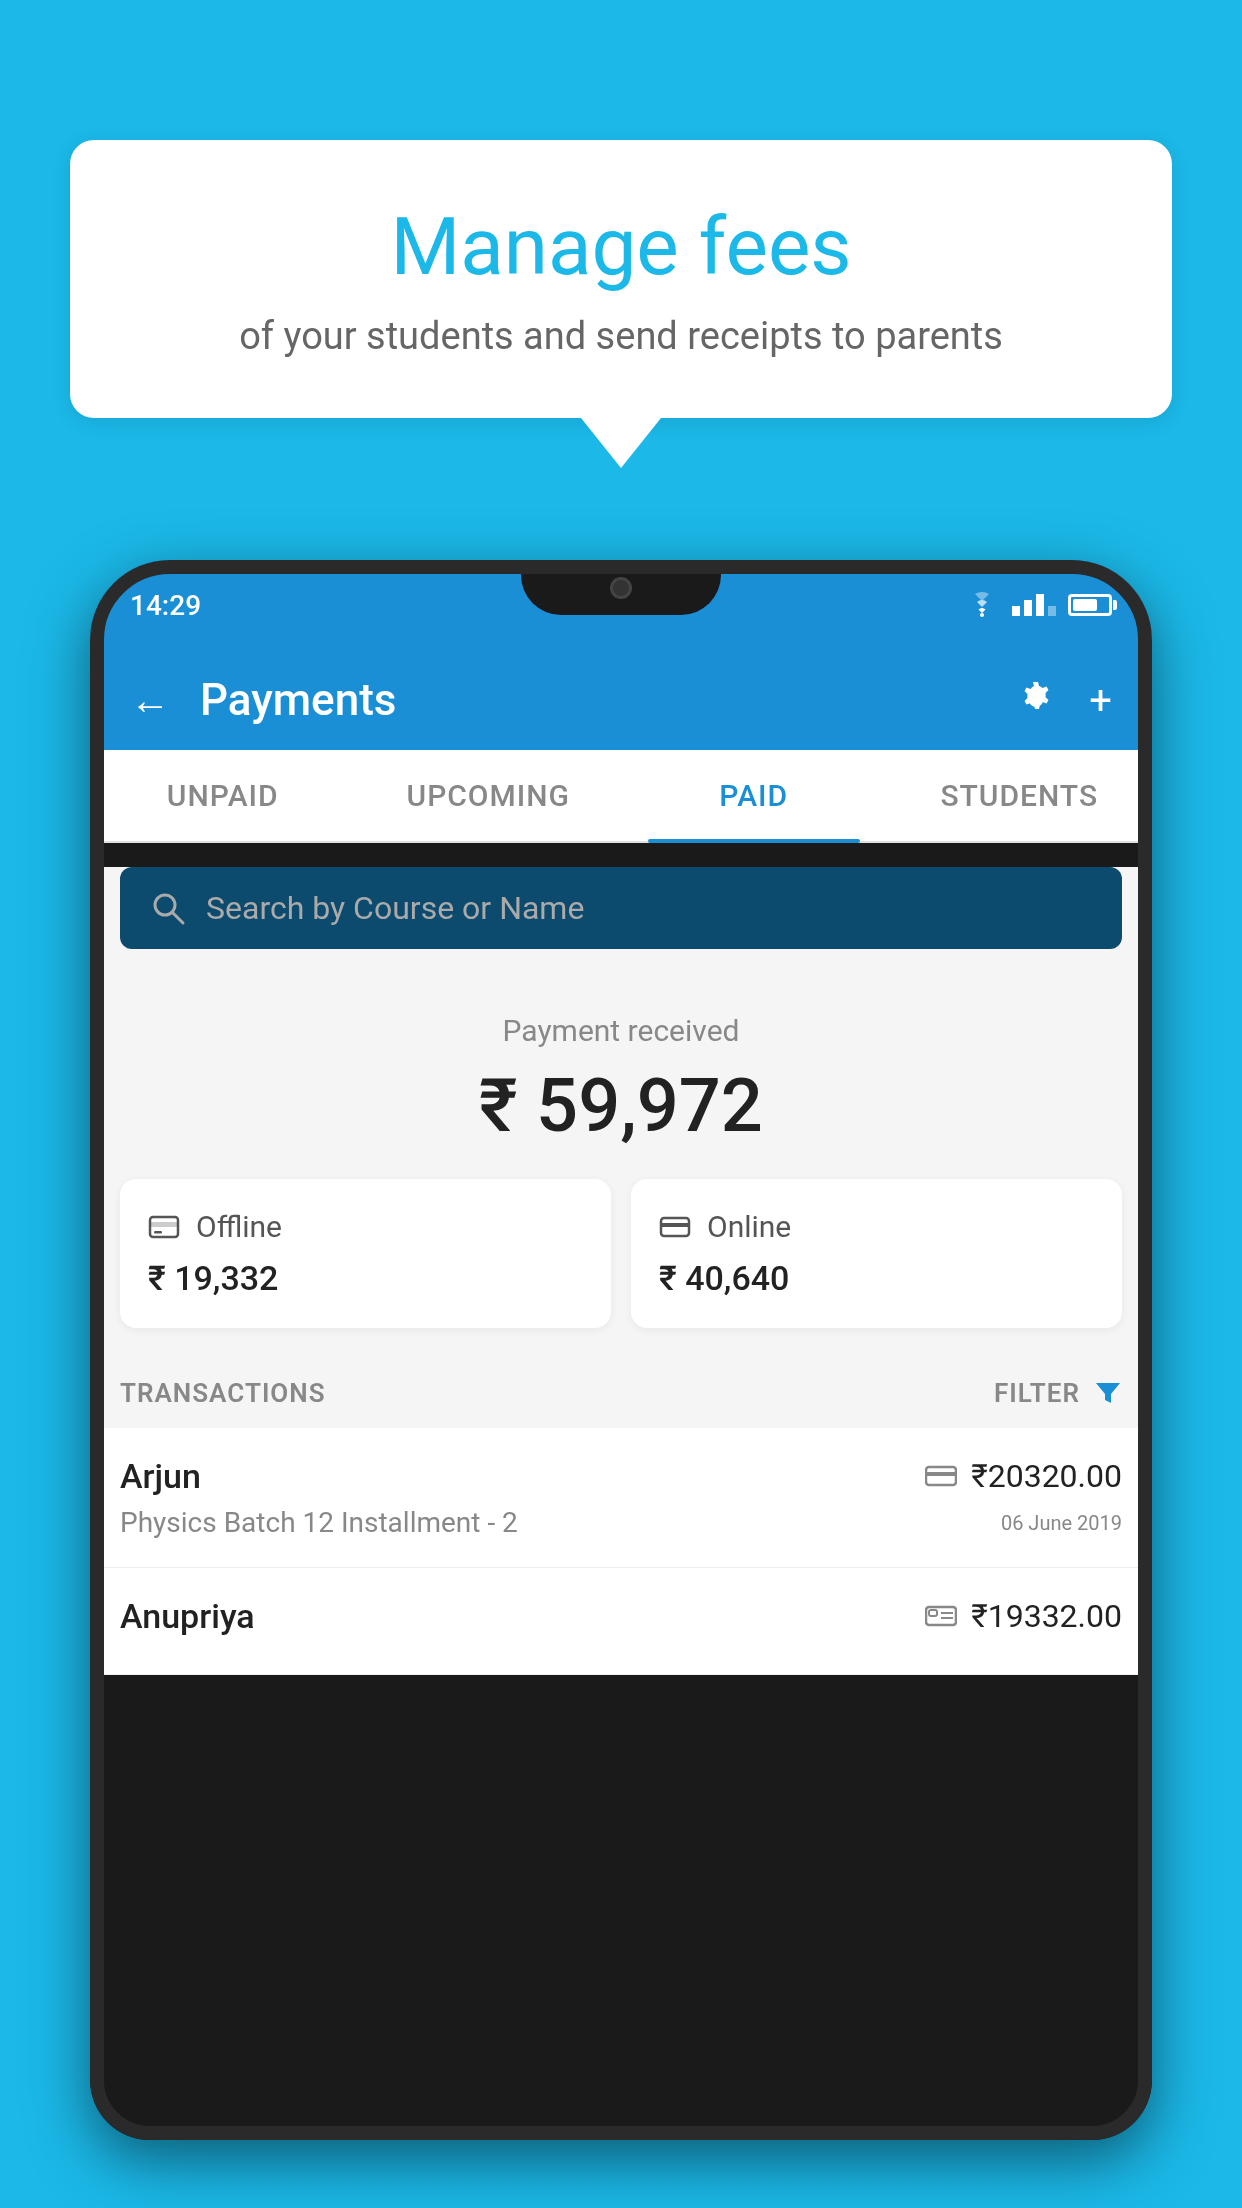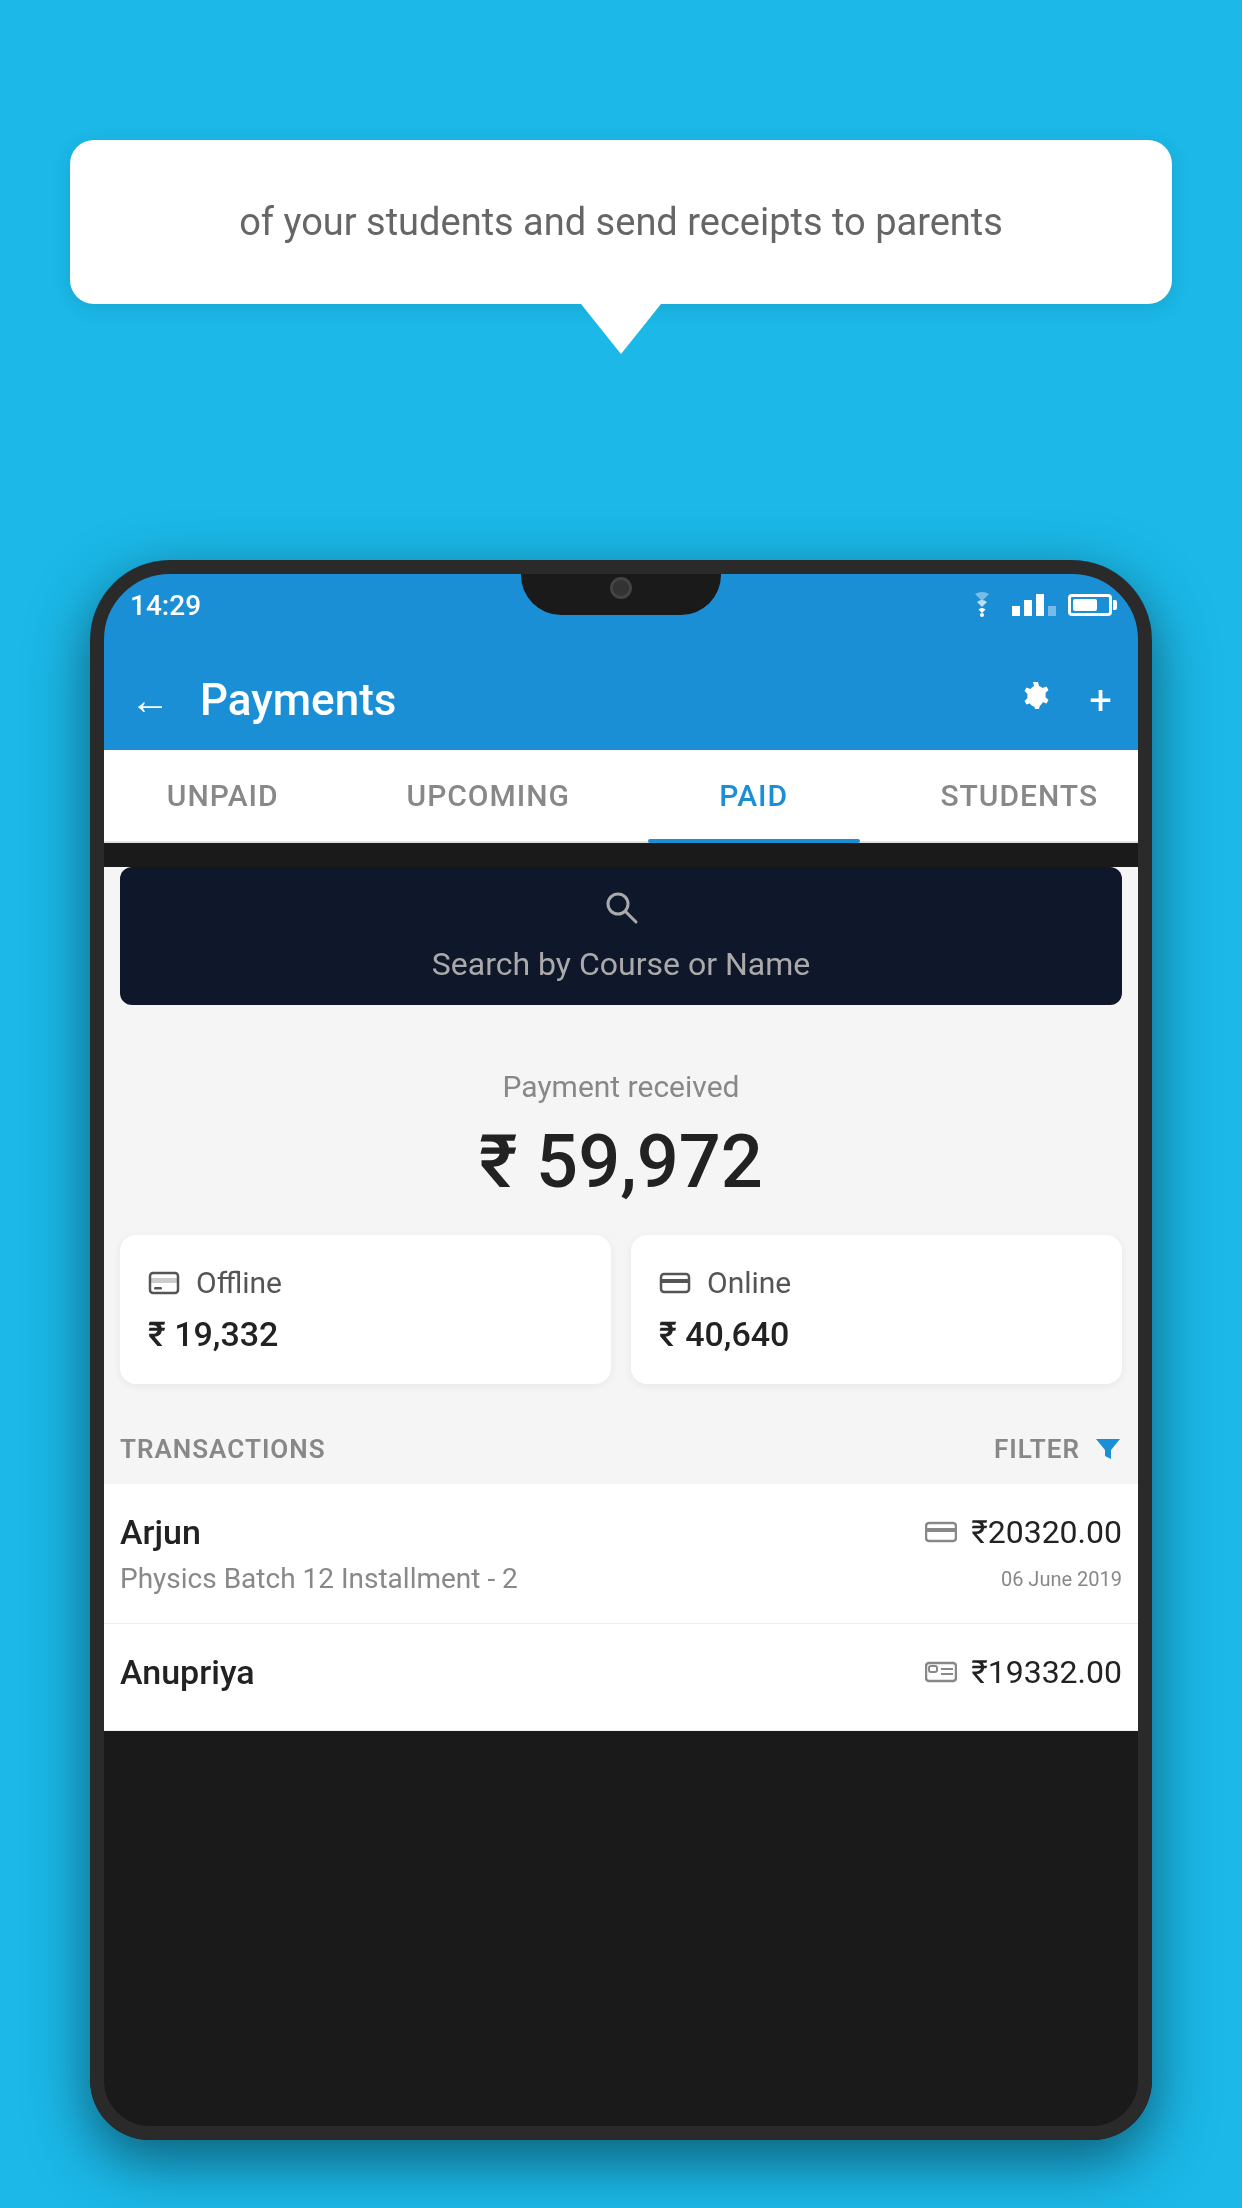--- a/index.html
+++ b/index.html
@@ -241,28 +241,27 @@
     }
 
     
     .app-content {
       background: #f5f5f5;
       flex: 1;
     }
 
     
     .search-bar {
-      background: #0f172a;
+      background: #0c4a6e;
       margin: 24px 30px;
       border-radius: 12px;
       padding: 22px 30px;
       display: flex;
       align-items: center;
       gap: 20px;
-      flex-direction: column;
     }
 
     .search-placeholder {
       font-size: 32px;
       color: #aaa;
     }
 
     
     .payment-received-section {
       background: #f5f5f5;
@@ -395,20 +394,21 @@
       overflow: hidden;
       height: 100%;
       border-radius: 66px 66px 46px 46px;
     }
   </style>
 </head>
 <body>
 
 <div class="speech-bubble-container">
   <div class="speech-bubble">
+    <div class="bubble-title">Manage fees</div>
     <div class="bubble-subtitle">of your students and send receipts to parents</div>
   </div>
   <div class="speech-bubble-arrow"></div>
 </div>
 
 <div class="phone-container">
   <div class="phone-frame">
     <div class="phone-inner">
 
       <div class="phone-top-bar">

